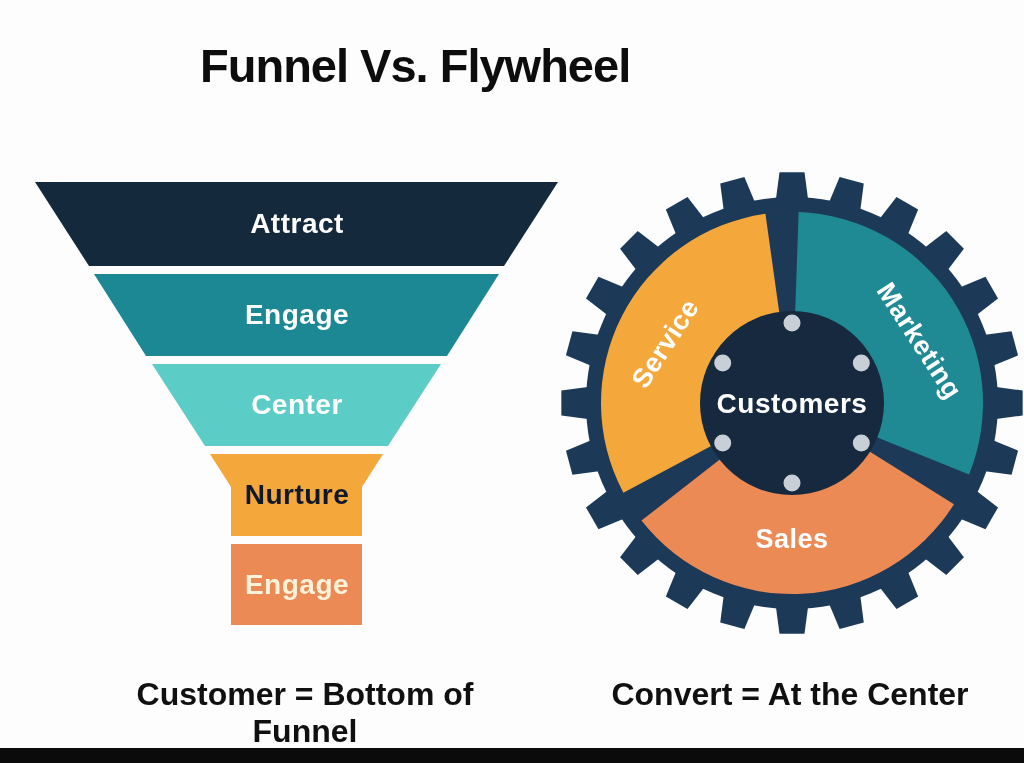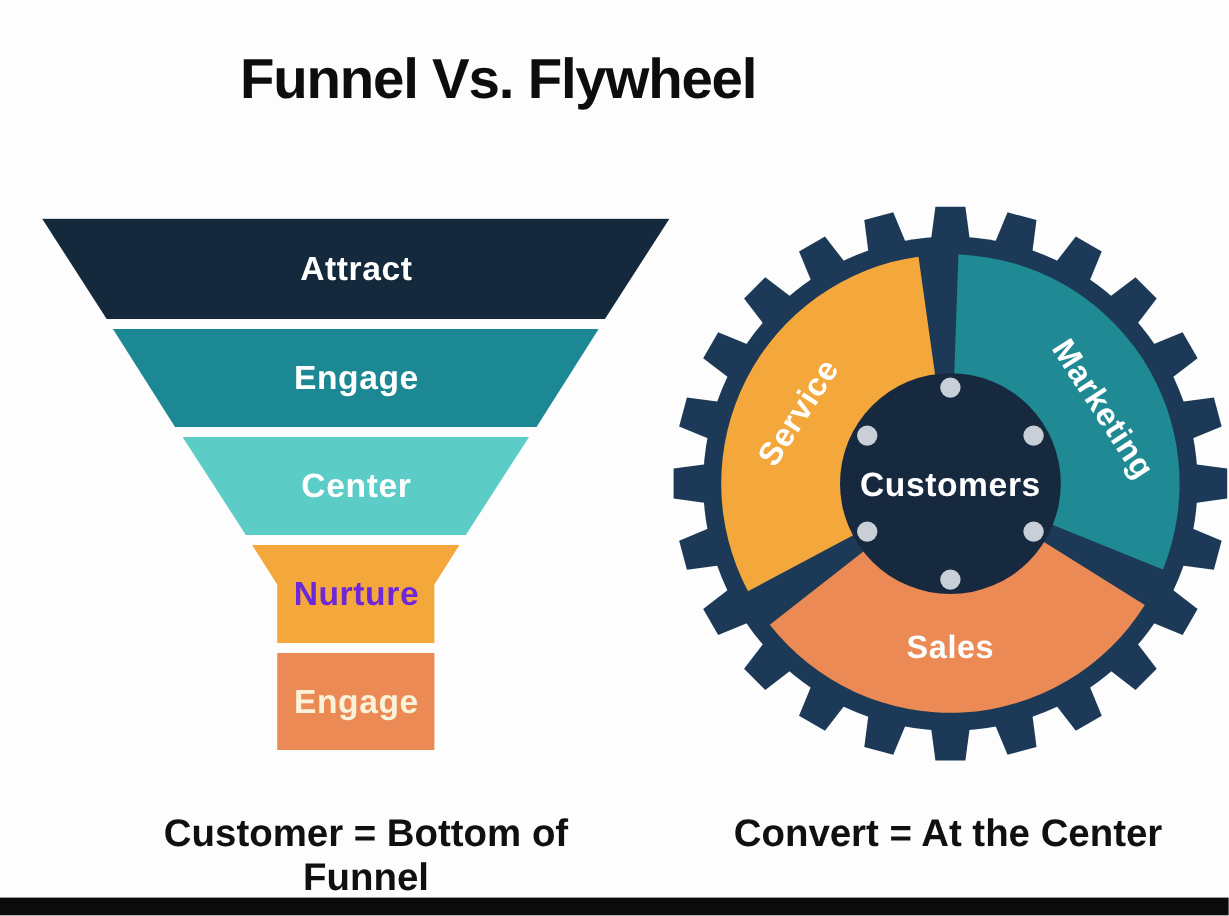--- a/index.html
+++ b/index.html
@@ -64,21 +64,21 @@
   <div class="stage st0" style="background: rgb(21, 41, 61);">
     <span class="stage-label" style="color: rgb(255, 255, 255);">Attract</span>
   </div>
   <div class="stage st1" style="background: rgb(27, 136, 148);">
     <span class="stage-label" style="color: rgb(255, 255, 255);">Engage</span>
   </div>
   <div class="stage st2" style="background: rgb(91, 204, 198);">
     <span class="stage-label" style="color: rgb(255, 255, 255);">Center</span>
   </div>
   <div class="stage st3" style="background: rgb(244, 168, 60);">
-    <span class="stage-label" style="color: #6d28d9;">Nurture</span>
+    <span class="stage-label" style="color: #0f172a;">Nurture</span>
   </div>
   <div class="stage st4" style="background: rgb(236, 138, 85);">
     <span class="stage-label" style="color: rgb(250, 243, 218);">Engage</span>
   </div>
 </div>
 
 <svg id="flywheel-svg" class="flywheel-svg" viewBox="0 0 472 472" xmlns="http://www.w3.org/2000/svg">
   <g id="gear-layer">
       <circle cx="236" cy="236" r="206" fill="#1C3A57"></circle>
       <polygon points="438.35,252.28 466.66,248.49 466.66,223.51 438.35,219.72" fill="#1C3A57"></polygon>

